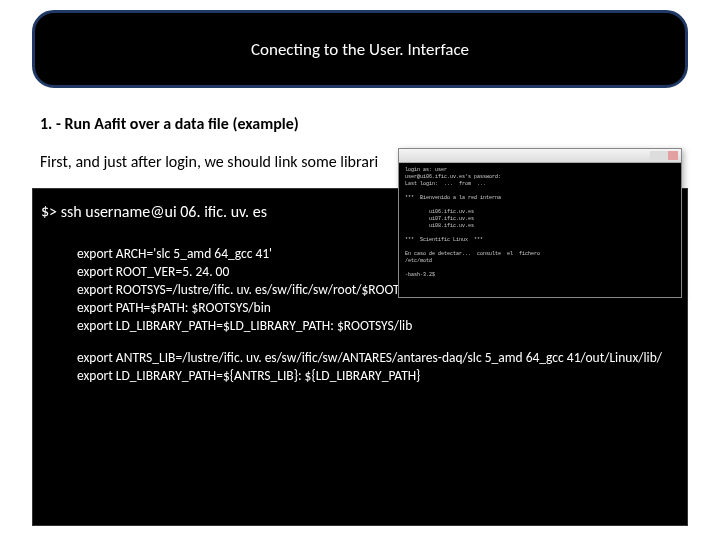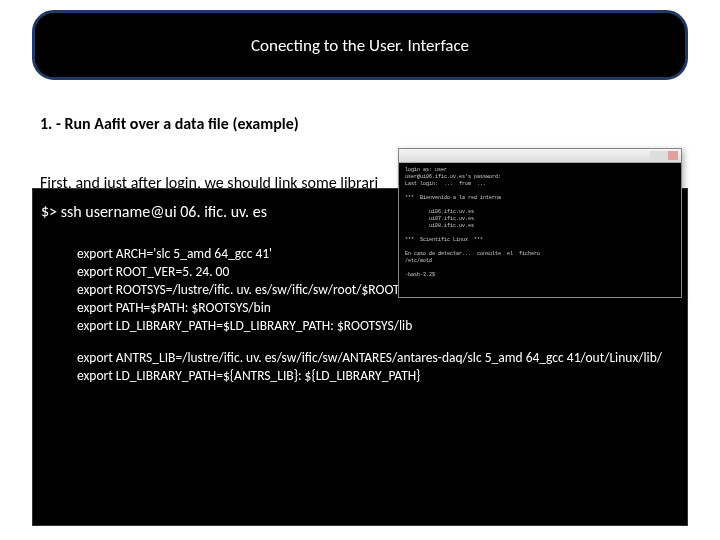--- a/index.html
+++ b/index.html
@@ -9,21 +9,21 @@
     background: #ffffff;
     font-family: Calibri, Arial, sans-serif;
     position: relative;
     overflow: hidden;
   }
   .title-pill {
     position: absolute;
     top: 10px;
     left: 32px;
     right: 32px;
-    height: 70px;
+    height: 78px;
     background: #000000;
     border: 3px solid #1f3864;
     border-radius: 22px;
     display: flex;
     align-items: center;
     justify-content: center;
   }
   .title-text {
     color: #ffffff;
     font-size: 17px;
@@ -32,21 +32,21 @@
   .section-heading {
     position: absolute;
     top: 114px;
     left: 40px;
     font-size: 16px;
     font-weight: bold;
     color: #000;
   }
   .intro-text {
     position: absolute;
-    top: 173px;
+    top: 152px;
     left: 40px;
     font-size: 16px;
     color: #000;
   }
   .code-block {
     position: absolute;
     top: 188px;
     left: 32px;
     right: 32px;
     bottom: 14px;

